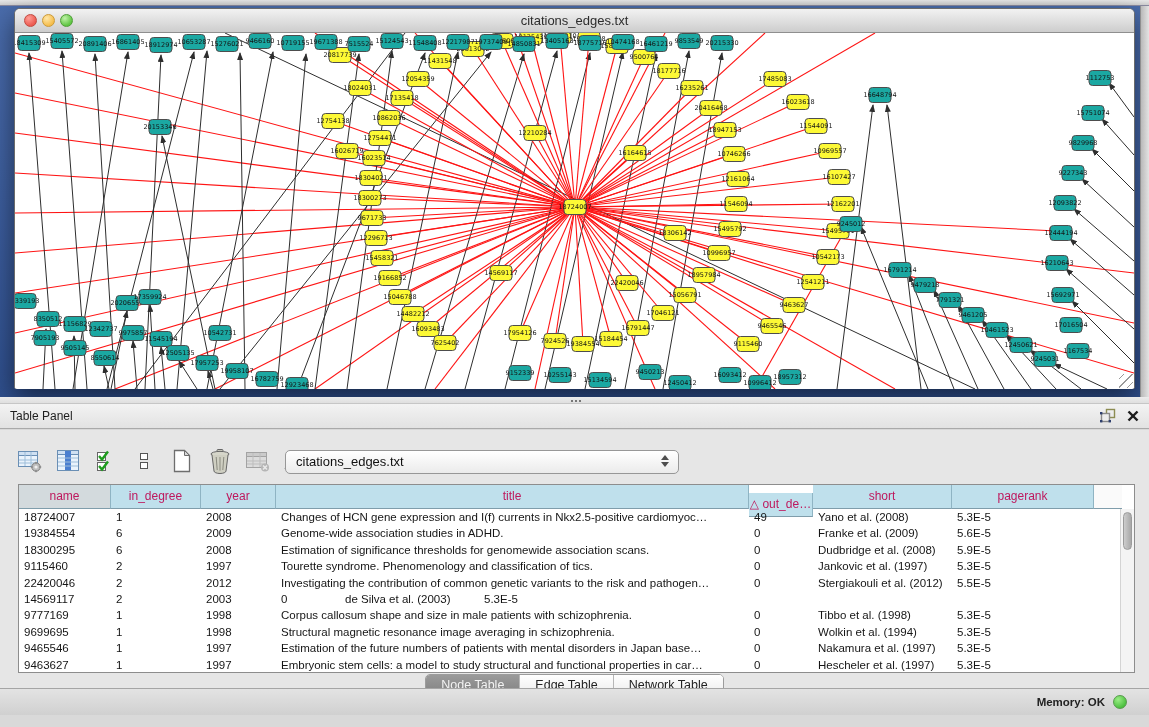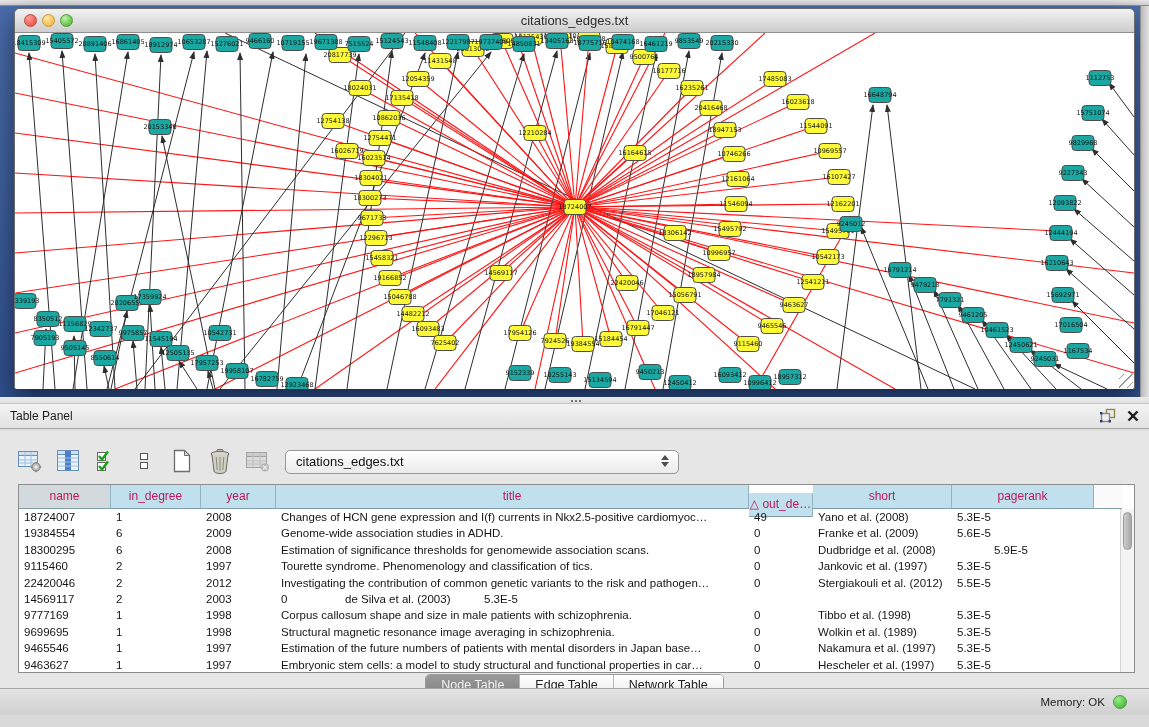--- a/index.html
+++ b/index.html
@@ -58,21 +58,21 @@
   .vthumb { position:absolute; left:2px; top:3px; width:9px; height:38px; border-radius:5px; background:linear-gradient(90deg,#cdcdcd,#a8a8a8); border:1px solid #9b9b9b; }
 
   
   .tabs-row { position:absolute; left:0; top:244px; width:1149px; text-align:center; }
   .segmented { display:inline-flex; border:1px solid #9c9c9c; border-radius:5px; overflow:hidden; background:#fff; box-shadow:0 1px 0 rgba(255,255,255,.7); }
   .seg { padding:3px 15px; font-size:12.5px; color:#222; background:linear-gradient(#ffffff,#ececec); border-left:1px solid #b7b7b7; cursor:default; }
   .seg:first-child { border-left:none; }
   .seg.sel { background:linear-gradient(#9a9a9a,#818181); color:#f3f3f3; }
 
   
-  .statusbar { position:absolute; left:0; top:688px; width:1149px; height:27px; background:linear-gradient(#e3e3e3,#d0d0d0); border-top:1px solid #a5a5a5; }
+  .statusbar { position:absolute; left:0; top:688px; width:1149px; height:27px; background:linear-gradient(#e3e3e3,#d0d0d0); border-top:1px solid #a5a5a5;font-weight:bold; }
   .statusbar .mem { position:absolute; right:44px; top:7px; font-size:11.5px; color:#222; }
   .green-dot { position:absolute; right:22px; top:6px; width:14px; height:14px; border-radius:50%;
                background:radial-gradient(circle at 35% 30%,#9bee86,#2fae25); border:1px solid #579a4c; }
 </style>
 </head>
 <body>
 
 <div class="screen">
 
   <div class="top-strip"></div>
@@ -895,21 +895,21 @@
             <div class="tcell" style="width: 139px;">Franke et al. (2009)</div>
             <div class="tcell" style="width: 142px;">5.6E-5</div>
           </div>
           <div class="trow">
             <div class="tcell" style="width: 92px;">18300295</div>
             <div class="tcell" style="width: 90px;">6</div>
             <div class="tcell" style="width: 75px;">2008</div>
             <div class="tcell" style="width: 473px;">Estimation of significance thresholds for genomewide association scans.</div>
             <div class="tcell" style="width: 64px;">0</div>
             <div class="tcell" style="width: 139px;">Dudbridge et al. (2008)</div>
-            <div class="tcell" style="width: 142px; margin-left: 37px;">5.9E-5</div>
+            <div class="tcell" style="width: 142px;">5.9E-5</div>
           </div>
           <div class="trow">
             <div class="tcell" style="width: 92px;">9115460</div>
             <div class="tcell" style="width: 90px;">2</div>
             <div class="tcell" style="width: 75px;">1997</div>
             <div class="tcell" style="width: 473px;">Tourette syndrome. Phenomenology and classification of tics.</div>
             <div class="tcell" style="width: 64px;">0</div>
             <div class="tcell" style="width: 139px;">Jankovic et al. (1997)</div>
             <div class="tcell" style="width: 142px;">5.3E-5</div>
           </div>
@@ -938,21 +938,21 @@
             <div class="tcell" style="width: 64px;">0</div>
             <div class="tcell" style="width: 139px;">Tibbo et al. (1998)</div>
             <div class="tcell" style="width: 142px;">5.3E-5</div>
           </div>
           <div class="trow">
             <div class="tcell" style="width: 92px;">9699695</div>
             <div class="tcell" style="width: 90px;">1</div>
             <div class="tcell" style="width: 75px;">1998</div>
             <div class="tcell" style="width: 473px;">Structural magnetic resonance image averaging in schizophrenia.</div>
             <div class="tcell" style="width: 64px;">0</div>
-            <div class="tcell" style="width: 139px;">Wolkin et al. (1989)</div>
+            <div class="tcell" style="width: 139px;">Wolkin et al. (1994)</div>
             <div class="tcell" style="width: 142px;">5.3E-5</div>
           </div>
           <div class="trow">
             <div class="tcell" style="width: 92px;">9465546</div>
             <div class="tcell" style="width: 90px;">1</div>
             <div class="tcell" style="width: 75px;">1997</div>
             <div class="tcell" style="width: 473px;">Estimation of the future numbers of patients with mental disorders in Japan base…</div>
             <div class="tcell" style="width: 64px;">0</div>
             <div class="tcell" style="width: 139px;">Nakamura et al. (1997)</div>
             <div class="tcell" style="width: 142px;">5.3E-5</div>

